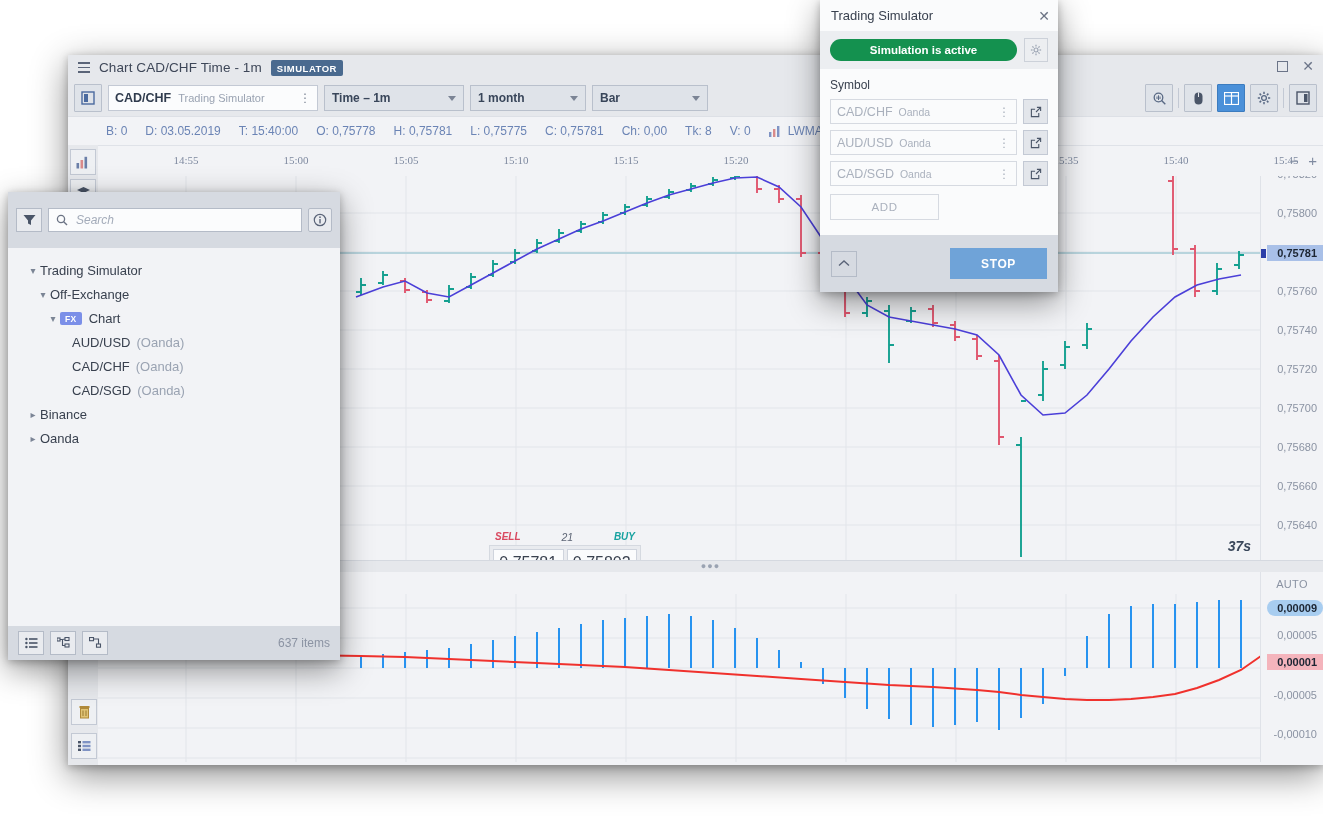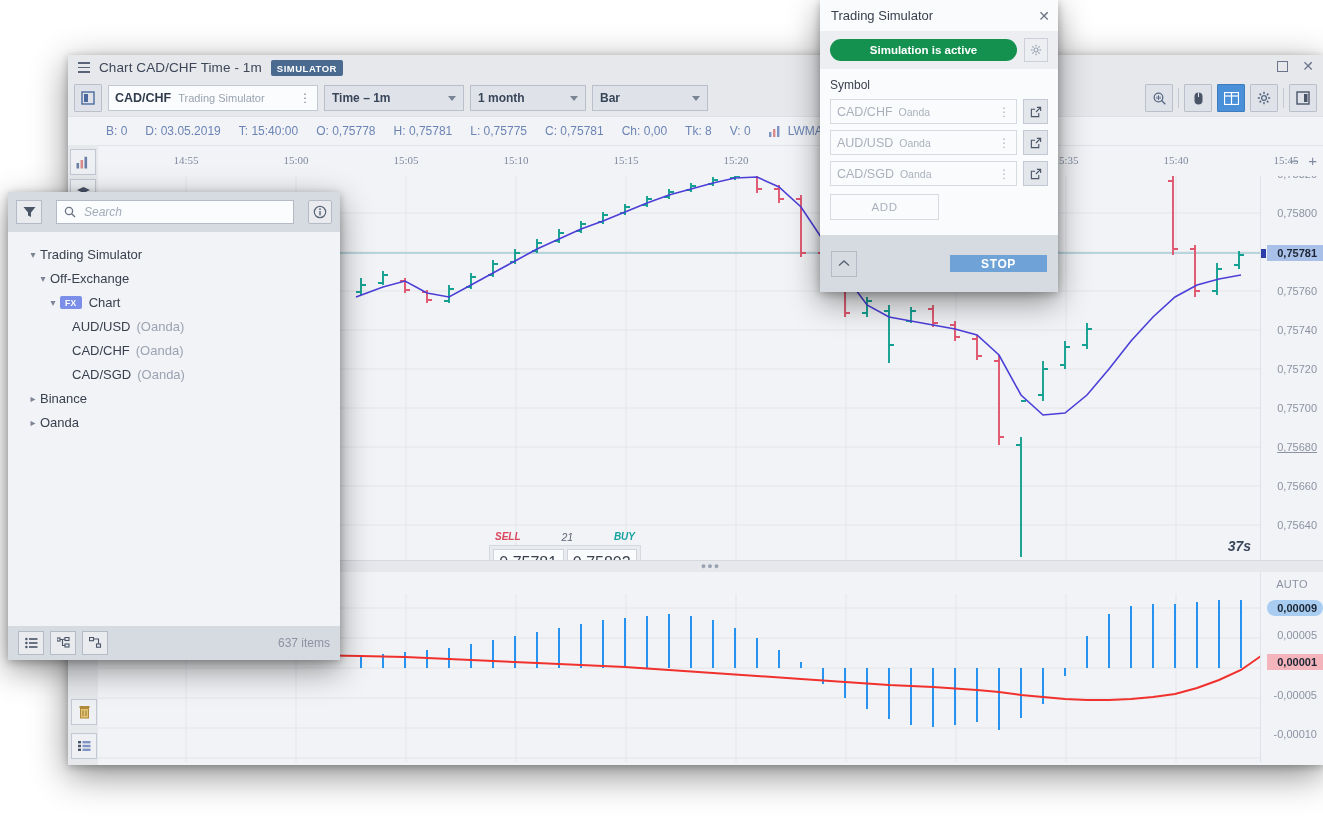--- a/index.html
+++ b/index.html
@@ -124,21 +124,21 @@
   .grip{position:absolute;left:50%;top:3px;transform:translateX(-50%);color:#9aa3b2;font-size:9px;letter-spacing:1px;line-height:4px;}
   .sub-head{height:22px;display:flex;align-items:center;gap:8px;padding-left:6px;font-size:11.5px;color:#6b84b5;background:#f2f3f6;}
   .sub-close{color:#a7aebb;font-size:13px;cursor:pointer;}
 
   
   #symbol-panel{
     left:8px;top:192px;width:332px;height:468px;background:#f2f3f6;
     box-shadow:0 10px 30px rgba(0,0,0,.42),0 2px 8px rgba(0,0,0,.25);
     display:flex;flex-direction:column;
   }
-  .sp-top{height:32px;background:#d6dae1;display:flex;align-items:center;gap:14px;padding:4px 8px;}
+  .sp-top{height:32px;background:#d6dae1;display:flex;align-items:center;gap:6px;padding:12px 8px;}
   .sp-filter{width:24px;height:22px;border:1px solid #b4bbc7;background:#e9ebef;display:flex;align-items:center;justify-content:center;cursor:pointer;}
   .sp-search{
     flex:1;height:22px;background:#fbfcfd;border:1px solid #b4bbc7;
     display:flex;align-items:center;gap:6px;padding:0 7px;
   }
   .sp-search input{
     border:none;outline:none;background:transparent;flex:1;
     font-size:12px;color:#39414f;font-family:"Liberation Sans",sans-serif;
   }
   .sp-search input::placeholder{color:#a3abb9;font-style:italic;}
@@ -178,21 +178,21 @@
   .sd-sym .ex{font-size:10.5px;color:#aab1bd;flex:1;}
   .sd-ext{width:23px;height:23px;border:1px solid #c3c9d4;background:#e3e6eb;display:flex;align-items:center;justify-content:center;cursor:pointer;}
   .sd-add{
     width:107px;height:24px;border:1px solid #d6dae1;background:#fafbfc;
     display:flex;align-items:center;justify-content:center;margin-top:8px;
     font-size:11.5px;color:#aab1bd;letter-spacing:.6px;cursor:pointer;
   }
   .sd-foot{height:57px;background:#d6dae1;display:flex;align-items:center;padding:0 11px;}
   .sd-up{width:24px;height:24px;border:1px solid #b4bbc7;background:#d6dae1;display:flex;align-items:center;justify-content:center;cursor:pointer;}
   .sd-stop{
-    margin-left:auto;width:97px;height:17px;background:#6fa3d8;color:#fff;
+    margin-left:auto;width:97px;height:31px;background:#6fa3d8;color:#fff;
     display:flex;align-items:center;justify-content:center;
     font-size:12px;font-weight:bold;letter-spacing:.6px;cursor:pointer;
   }
   svg{display:block;}
 </style>
 </head>
 <body>
 
 <div class="abs" id="chart-window">
 
@@ -465,21 +465,21 @@
       <div class="price-scale" style="height:415px;">
         <div class="auto-lbl">AUTO</div>
         <div class="ptick" style="top:29px;">0,75820</div>
         <div class="ptick" style="top:68px;">0,75800</div>
         <div class="ptick hl" style="top:108px;">0,75781</div>
         <div class="marker" style="top:104px;background:#2b3ea8;"></div>
         <div class="ptick" style="top:146px;">0,75760</div>
         <div class="ptick" style="top:185px;">0,75740</div>
         <div class="ptick" style="top:224px;">0,75720</div>
         <div class="ptick" style="top:263px;">0,75700</div>
-        <div class="ptick" style="top:302px;text-decoration:underline;">0,75680</div>
+        <div class="ptick" style="top:302px;">0,75680</div>
         <div class="ptick" style="top:341px;">0,75660</div>
         <div class="ptick" style="top:380px;">0,75640</div>
         <div class="ptick" style="top:419px;">0,75620</div>
       </div>
 
       <div class="abs" style="left:0;right:0;top:415px;">
         <div class="subpanel-sep">
           <span class="grip">●●●</span>
         </div>
       </div>

